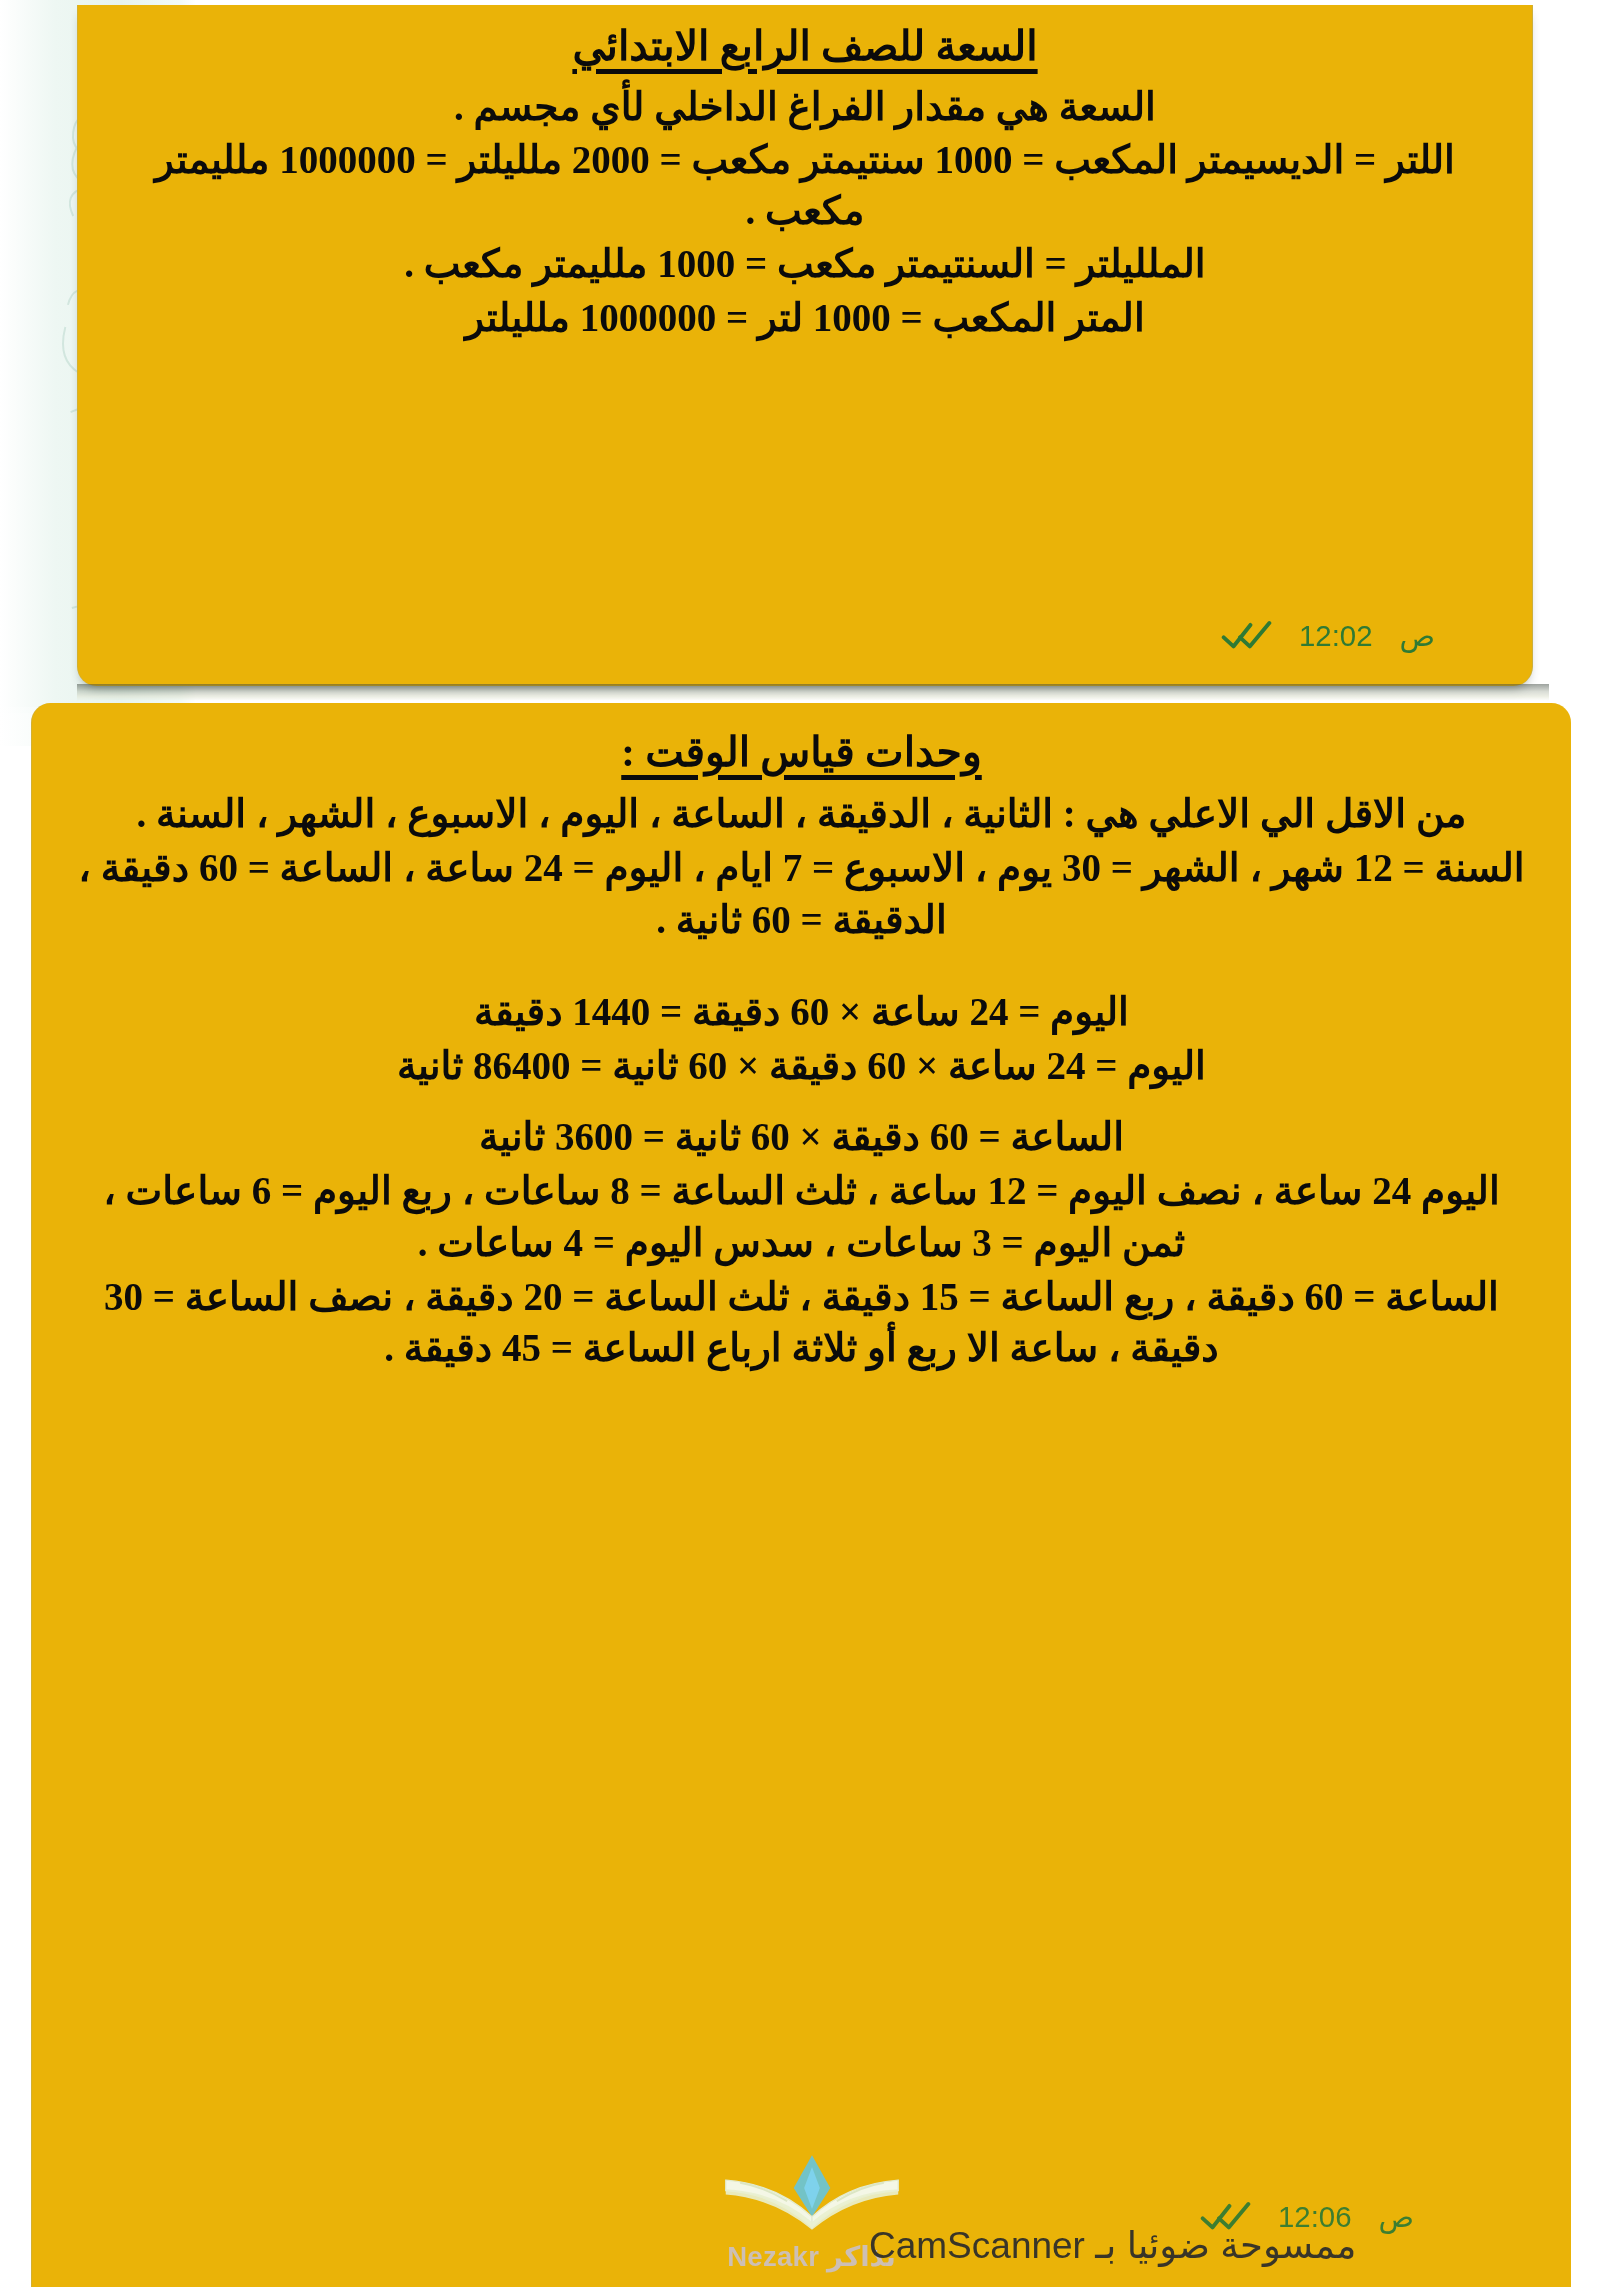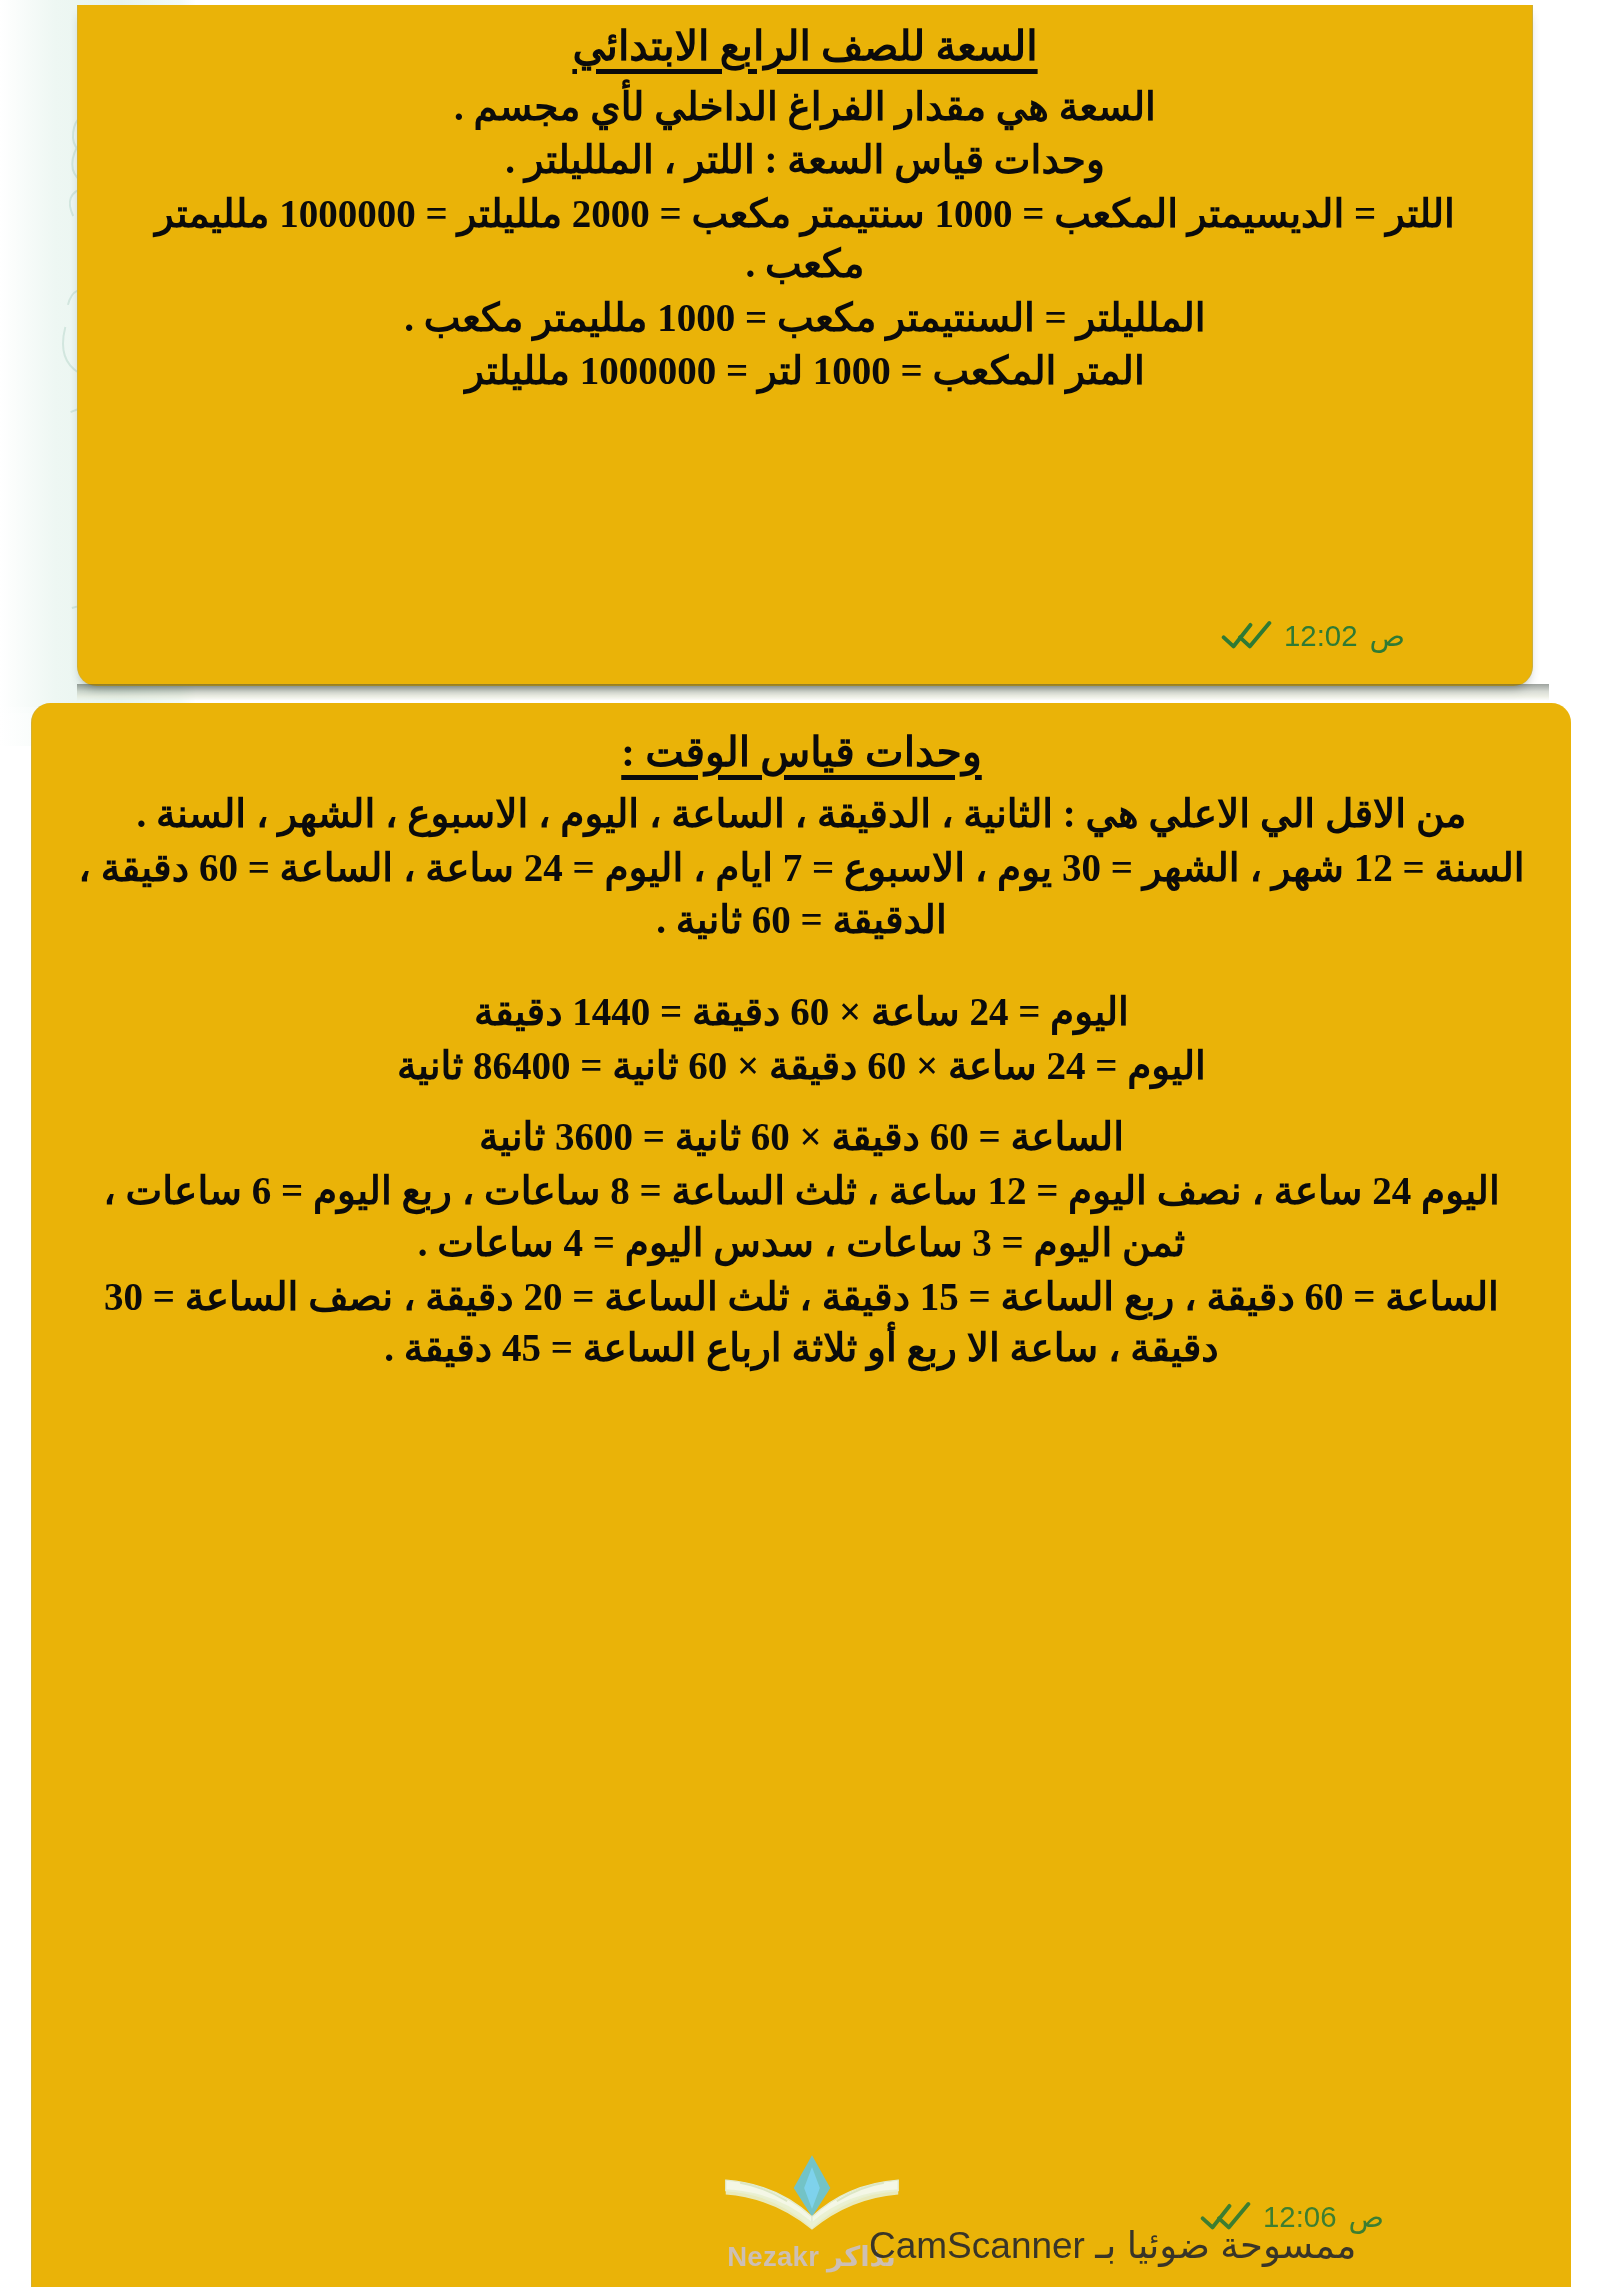--- a/index.html
+++ b/index.html
@@ -80,21 +80,21 @@
     text-decoration-thickness:4.6px;
     margin-bottom:9.2px;
     font-weight:700;
   }
   .spacer-block{height:38px;}
   .spacer-small{height:17px;}
 
   
   .meta{
     position:absolute;
-    display:flex;align-items:center;gap:12px;
+    display:flex;align-items:center;gap:27px;
     direction:ltr;
     color:#2f7a34;
     font-family:"Liberation Sans","DejaVu Sans",sans-serif;
     font-size:29.4px;font-weight:400;
     white-space:nowrap;
   }
   #meta-capacity{top:619px;left:1221px;}
   #meta-time{top:2200px;left:1200px;opacity:.92;justify-content:center;}
   .ticks{display:inline-block;line-height:1;transform:translateY(-1.3px);}
   .ticks svg{display:block;}
@@ -142,21 +142,20 @@
       <path d="M120 960 q68 -10 118 26" stroke-width="3"></path>
       <path d="M175 770 q-22 26 4 48" stroke-width="3"></path>
     </svg>
   </div>
   <div class="wallpaper-strip2"></div>
 
   <div class="bubble" id="bubble-capacity">
     <div class="bubble-body" id="capacity-body">
       <p class="line line-title">السعة للصف الرابع الابتدائي</p>
       <p class="line">السعة هي مقدار الفراغ الداخلي لأي مجسم .</p>
-      <p class="line">وحدات قياس السعة : اللتر ، المللیلتر .</p>
       <p class="line">اللتر = الديسيمتر المكعب = 1000 سنتيمتر مكعب = 2000 مللیلتر = 1000000 ملليمتر مكعب .</p>
       <p class="line">المللیلتر = السنتيمتر مكعب = 1000 ملليمتر مكعب .</p>
       <p class="line">المتر المكعب = 1000 لتر = 1000000 ملليلتر</p>
     </div>
   </div>
 
   <div class="meta" id="meta-capacity">
     <span class="ticks">
       <svg width="51" height="30" viewBox="0 0 78 46">
         <path d="M4 27 L19 41 L45 8" fill="none" stroke="#2f7a34" stroke-width="6" stroke-linecap="round" stroke-linejoin="round"></path>

